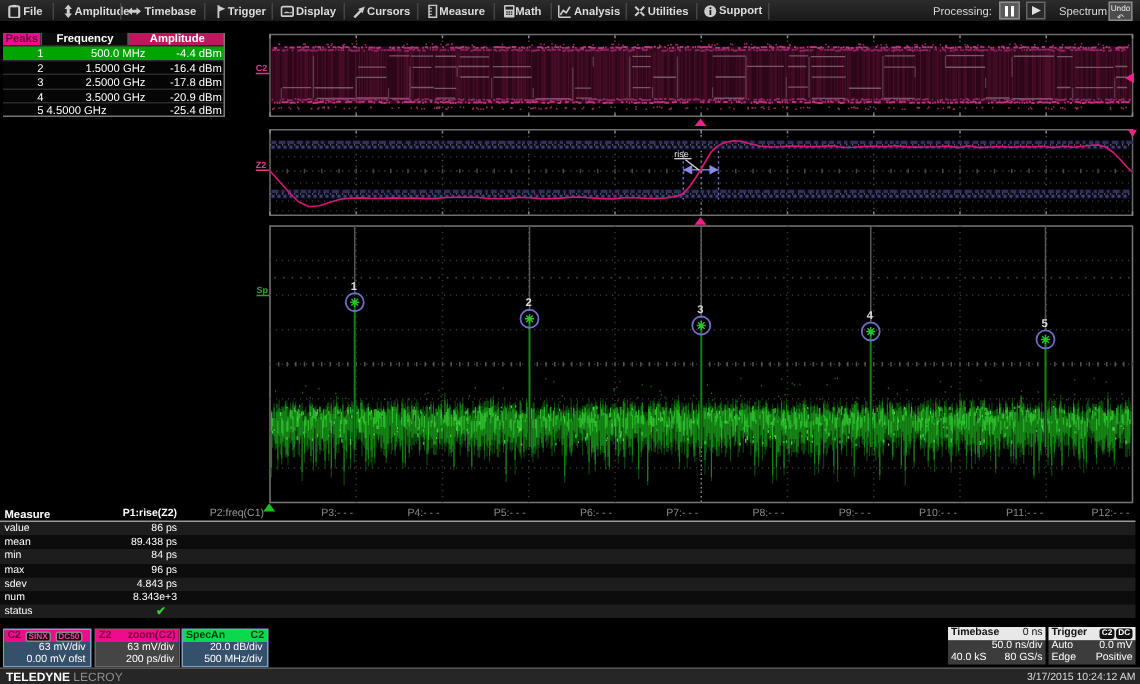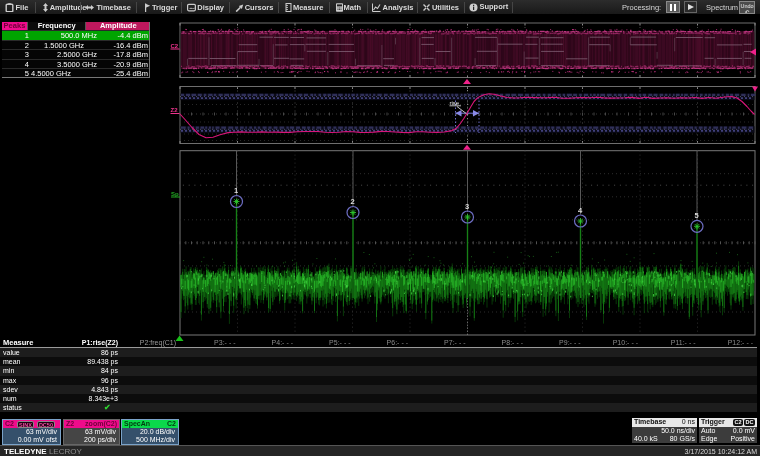--- a/index.html
+++ b/index.html
@@ -190,21 +190,21 @@
       <div style="width:68px;background:#0b0b0b;text-align:center;border-left:1px solid #555">Frequency</div>
       <div style="width:75px;background:#be185d;text-align:center;border-left:1px solid #555">Amplitude</div>
     </div>
     <div style="display:flex;height:9.5px;line-height:9.5px;background:#00a400;border-top:1px solid #2a2a2a">
       <div style="width:29px;text-align:right;padding-right:2px">1</div>
       <div style="width:68px;text-align:right;padding-right:2px">500.0 MHz</div>
       <div style="width:51px;text-align:right;padding-right:2px">-4.4 dBm</div>
     </div>
     <div style="display:flex;height:9.5px;line-height:9.5px;background:#050505;border-top:1px solid #2a2a2a">
       <div style="width:29px;text-align:right;padding-right:2px">2</div>
-      <div style="width:68px;text-align:center;padding-right:2px">1.5000 GHz</div>
+      <div style="width:68px;text-align:right;padding-right:2px">1.5000 GHz</div>
       <div style="width:51px;text-align:right;padding-right:2px">-16.4 dBm</div>
     </div>
     <div style="display:flex;height:9.5px;line-height:9.5px;background:#050505;border-top:1px solid #2a2a2a">
       <div style="width:29px;text-align:right;padding-right:2px">3</div>
       <div style="width:68px;text-align:right;padding-right:2px">2.5000 GHz</div>
       <div style="width:51px;text-align:right;padding-right:2px">-17.8 dBm</div>
     </div>
     <div style="display:flex;height:9.5px;line-height:9.5px;background:#050505;border-top:1px solid #2a2a2a">
       <div style="width:29px;text-align:right;padding-right:2px">4</div>
       <div style="width:68px;text-align:right;padding-right:2px">3.5000 GHz</div>

